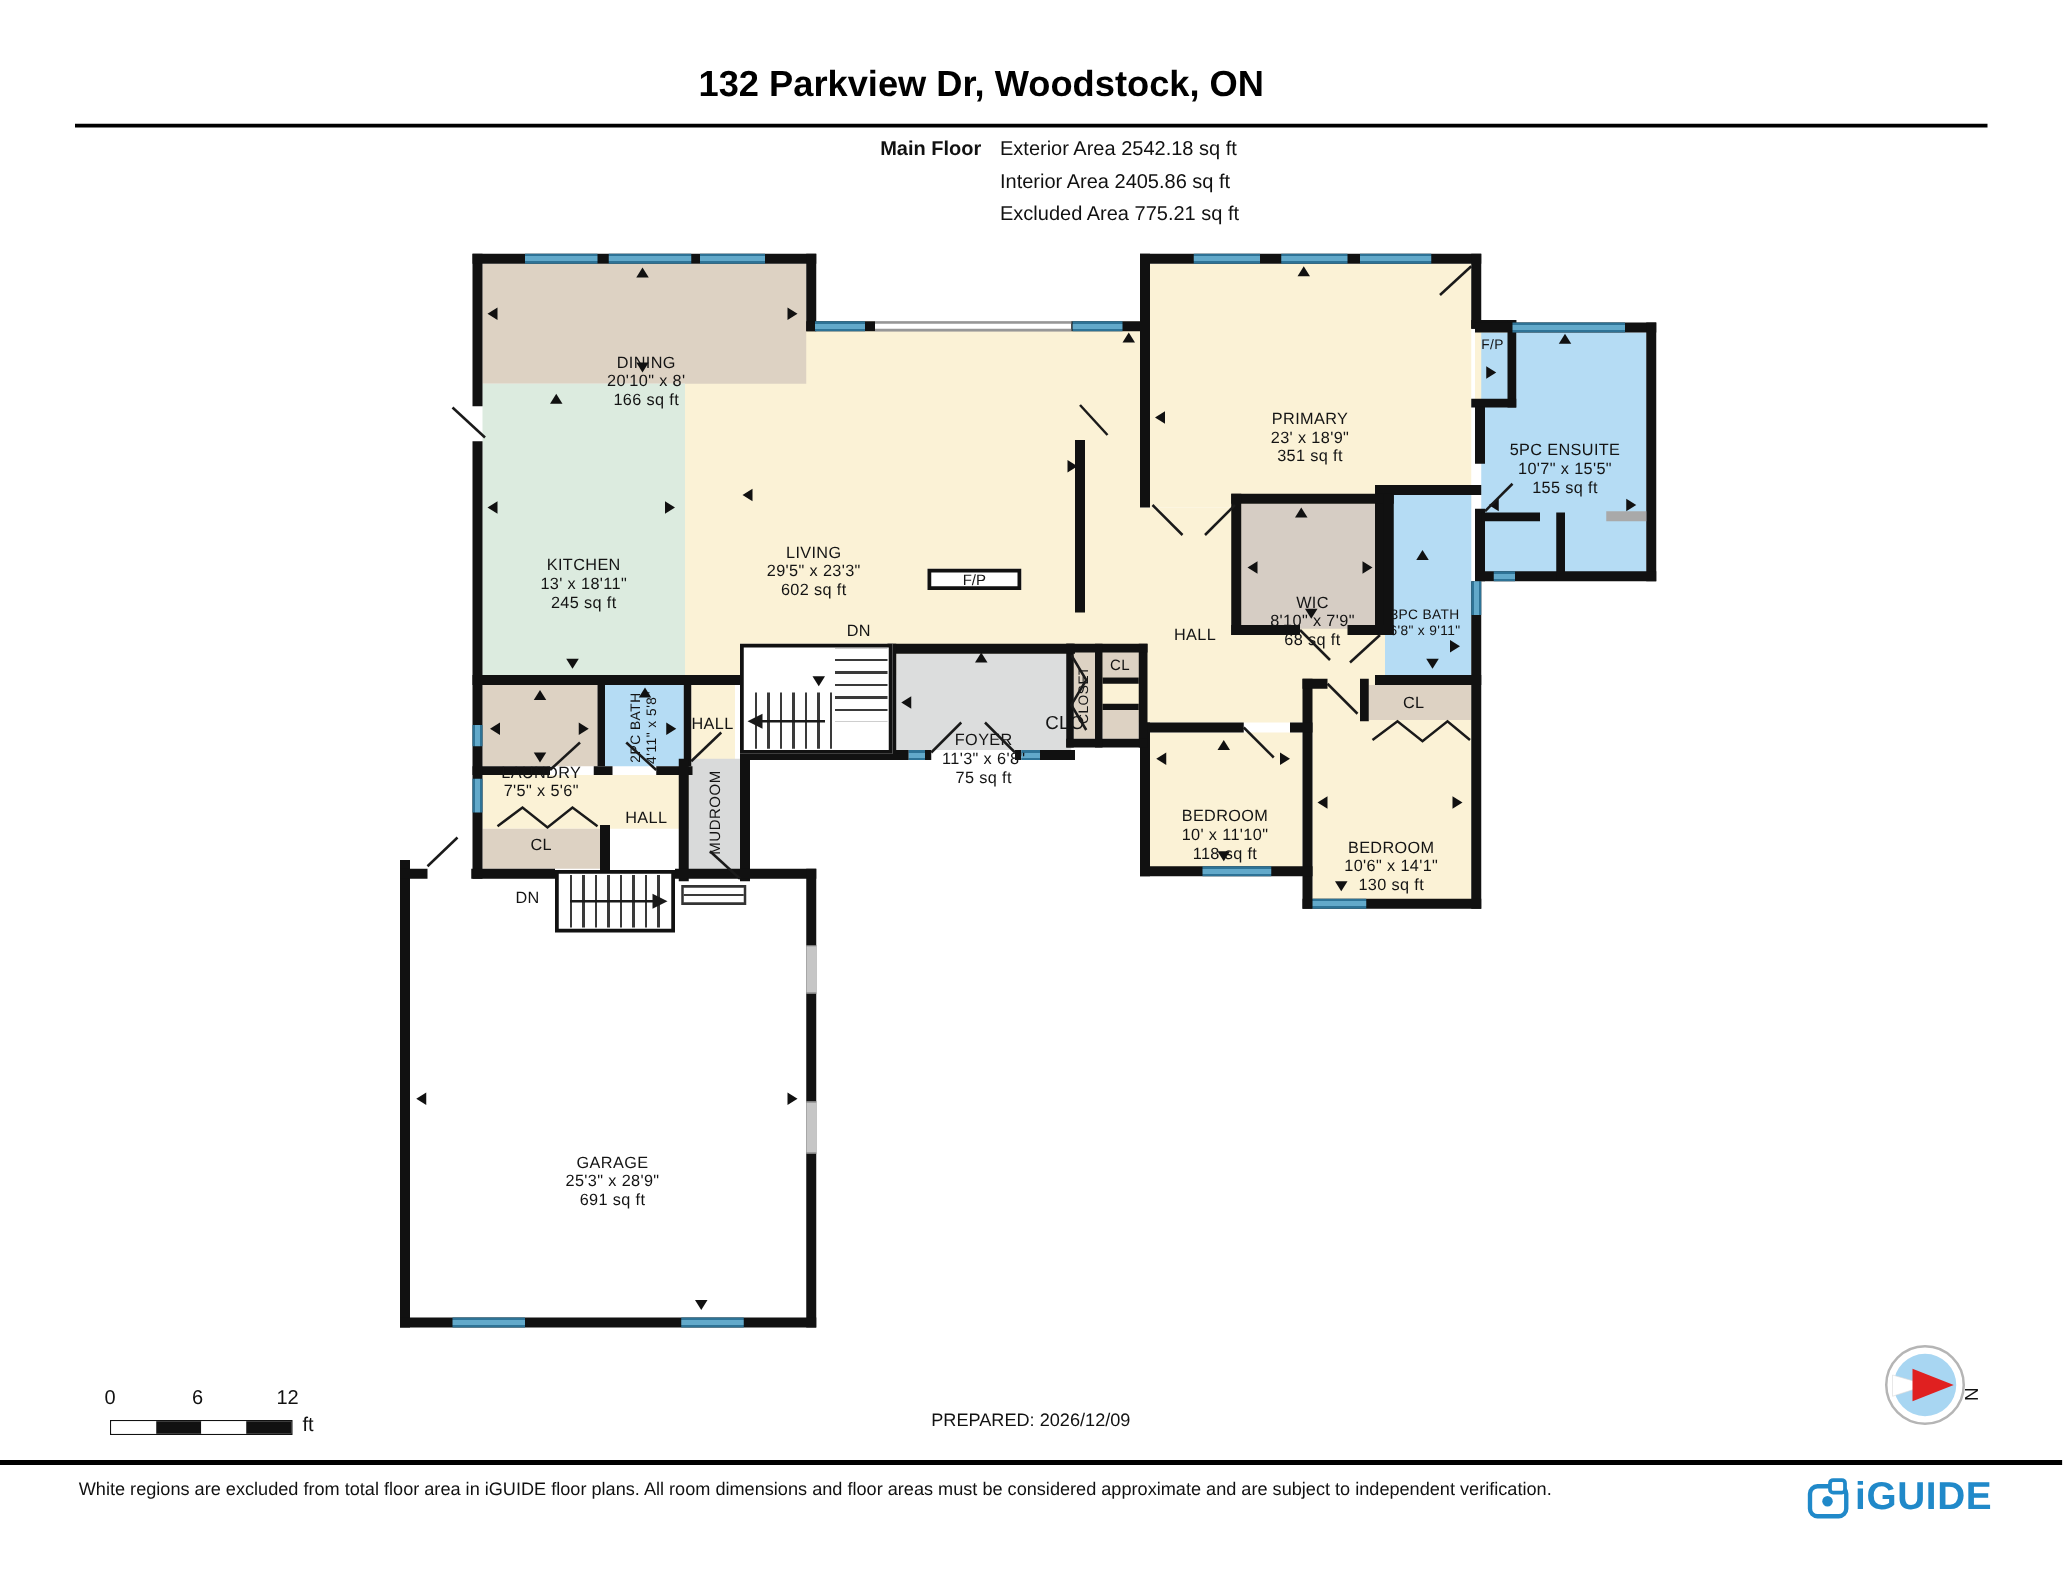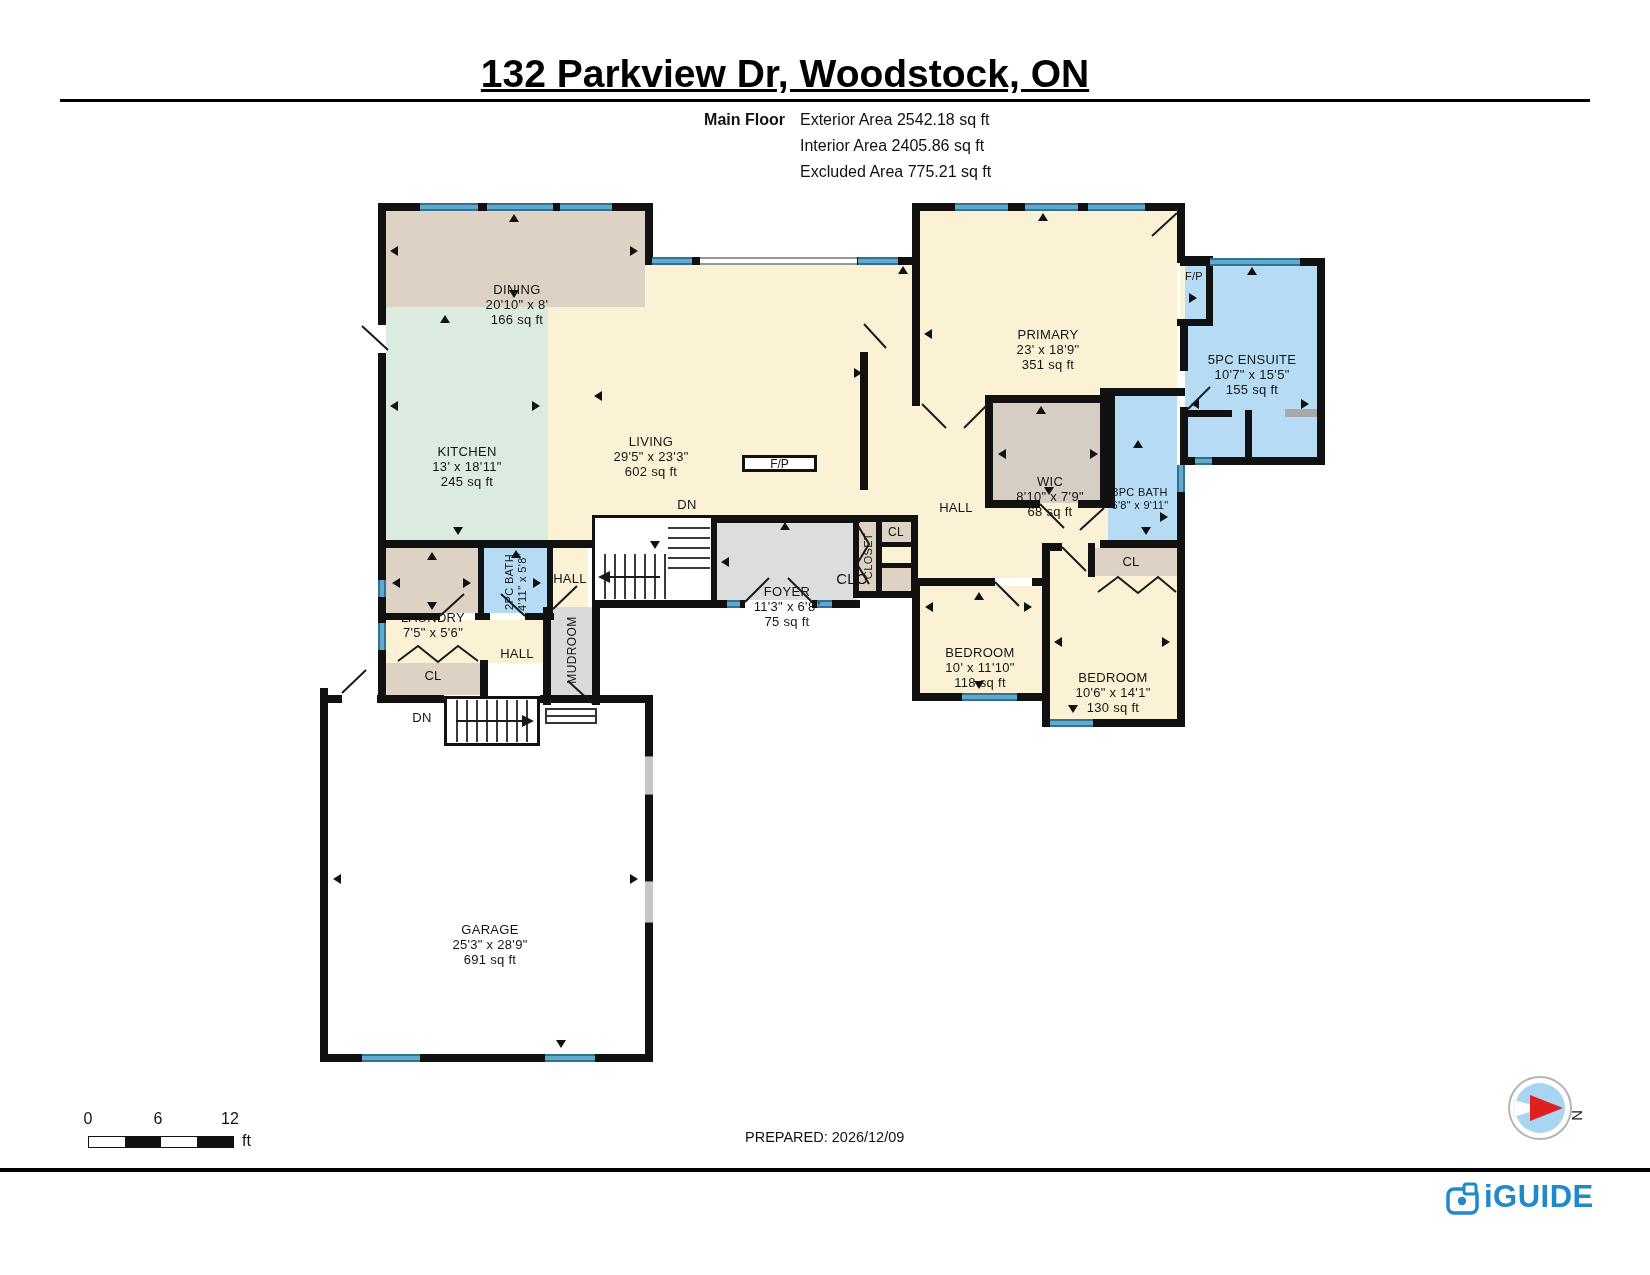--- a/index.html
+++ b/index.html
@@ -20,21 +20,21 @@
   .tu,.td,.tl,.tr{position:absolute;width:0;height:0;}
   .tu{border-left:5px solid transparent;border-right:5px solid transparent;border-bottom:8px solid #111;}
   .td{border-left:5px solid transparent;border-right:5px solid transparent;border-top:8px solid #111;}
   .tl{border-top:5px solid transparent;border-bottom:5px solid transparent;border-right:8px solid #111;}
   .tr{border-top:5px solid transparent;border-bottom:5px solid transparent;border-left:8px solid #111;}
   .stairbox{position:absolute;background:#fff;border:3px solid #111;box-sizing:border-box;}
   .treads-h{position:absolute;background:repeating-linear-gradient(180deg,#fff 0 8px,#3a3a3a 8px 10px);}
   .treads-v{position:absolute;background:repeating-linear-gradient(90deg,#fff 0 8px,#3a3a3a 8px 10px);}
   .landing{position:absolute;background:repeating-linear-gradient(180deg,#fff 0 5px,#3a3a3a 5px 7px);border:2px solid #333;box-sizing:border-box;}
   .fpbox{position:absolute;background:#fff;border:3px solid #111;box-sizing:border-box;text-align:center;font-size:12px;color:#141414;}
-  #title{position:absolute;left:0;top:52;width:1570px;text-align:center;font-size:39px;font-weight:bold;color:#000;text-decoration:underline;}
+  #title{position:absolute;left:0;top:52;width:1570px;text-align:center;font-size:29px;font-weight:bold;color:#000;}
   .hrule{position:absolute;background:#000;}
   .stat{position:absolute;font-size:16px;color:#111;}
   .bold{font-weight:bold;}
   #disclaimer{position:absolute;left:63px;top:1184px;font-size:14.5px;color:#111;}
   #prepared{position:absolute;left:745px;top:1129px;font-size:14.5px;color:#111;}
   .scalenum{position:absolute;font-size:16px;color:#111;transform:translateX(-50%);}
   #scalebar{position:absolute;left:88px;top:1136px;width:144px;height:10px;border:1.5px solid #111;box-sizing:content-box;display:flex;}
   #scalebar i{display:block;width:36px;height:10px;}
   #brandtext{position:absolute;left:1484px;top:1179px;font-size:31px;font-weight:bold;color:#2089c9;letter-spacing:.5px;}
 </style>
@@ -337,20 +337,21 @@
 
   <svg class="abs" style="left:1498px;top:1070px" width="100" height="80">
     <circle cx="42" cy="38" r="31" fill="#fff" stroke="#b5b5b5" stroke-width="2"></circle>
     <circle cx="42" cy="38" r="25" fill="#a8d6f2"></circle>
     <polygon points="16,30 16,47 44,38" fill="#fff" stroke="#dadada" stroke-width="0.5"></polygon>
     <polygon points="32,25 65,38 32,51" fill="#e02020"></polygon>
     <text x="78" y="44" font-size="15" fill="#111" transform="rotate(90 78 40)" font-family="Liberation Sans, sans-serif">N</text>
   </svg>
 
   <div class="hrule" style="left:0;top:1168px;width:1650px;height:4px"></div>
+  <div id="disclaimer">White regions are excluded from total floor area in iGUIDE floor plans. All room dimensions and floor areas must be considered approximate and are subject to independent verification.</div>
 
   <svg class="abs" style="left:1445px;top:1181px" width="38" height="36">
     <rect x="3" y="8" width="29" height="24" rx="6" fill="none" stroke="#2089c9" stroke-width="3.5"></rect>
     <rect x="19" y="3" width="12" height="10" rx="2.5" fill="#fff" stroke="#2089c9" stroke-width="3"></rect>
     <circle cx="17" cy="20" r="4.2" fill="#2089c9"></circle>
   </svg>
   <div id="brandtext">iGUIDE</div>
 
 </div>
 

